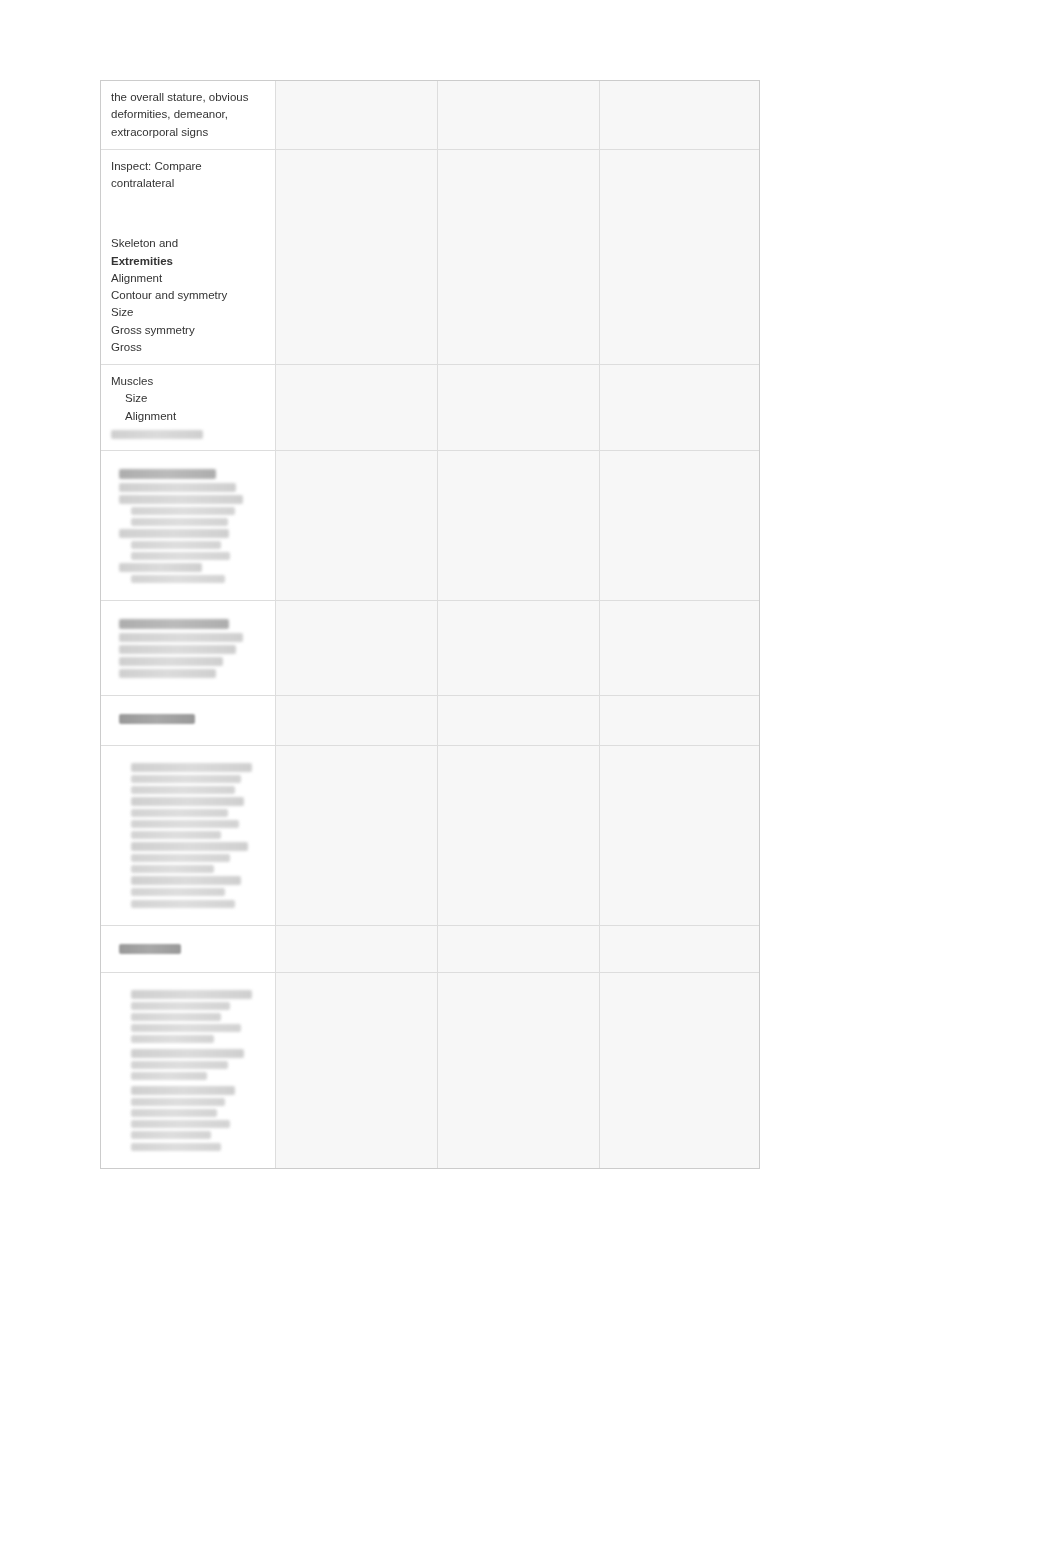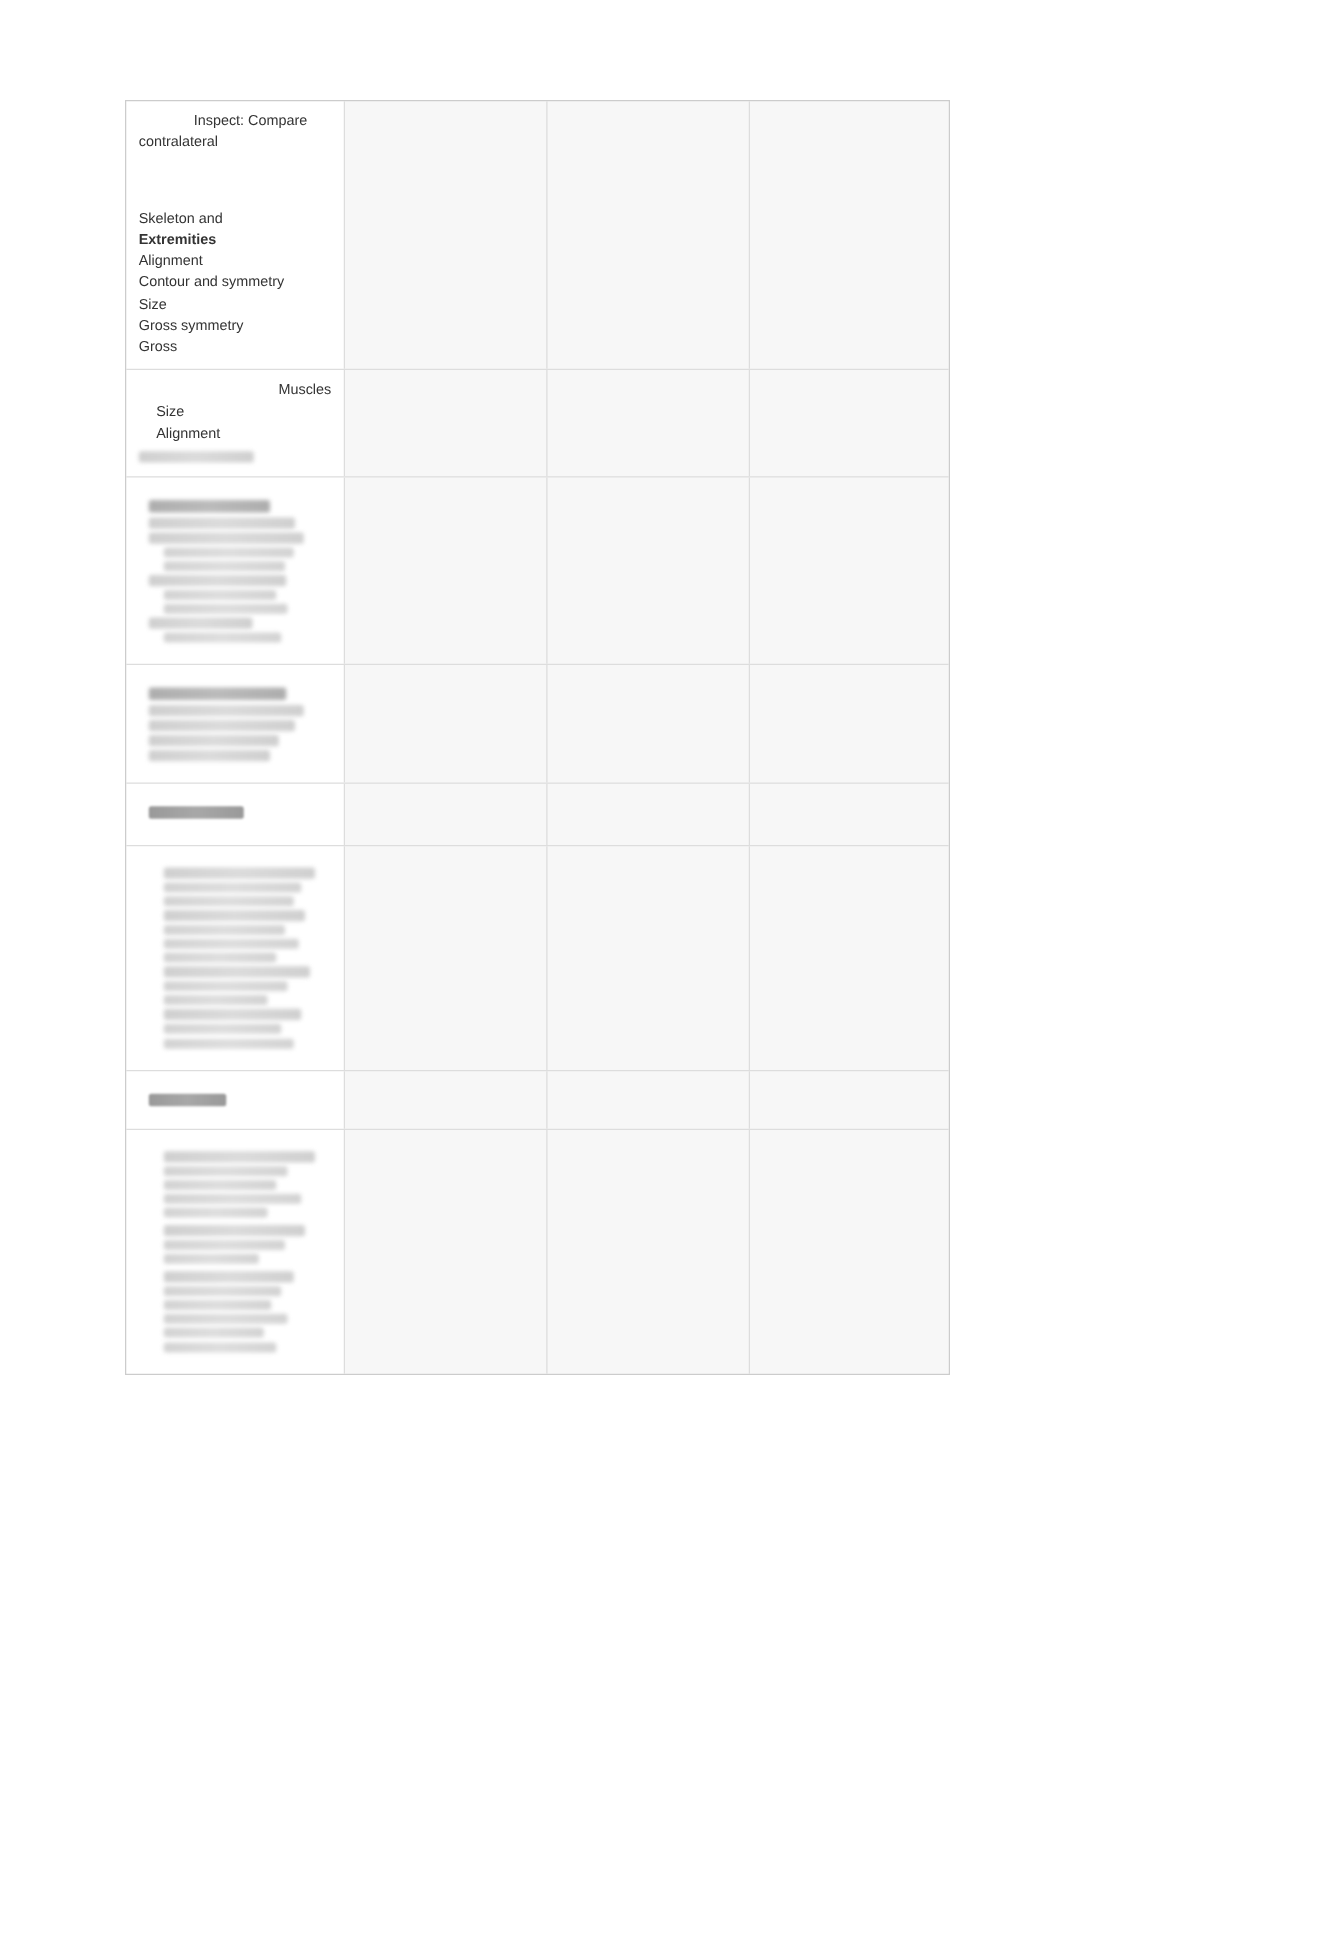--- a/index.html
+++ b/index.html
@@ -125,41 +125,49 @@
       opacity: 0.85;
       width: 55%;
     }
   </style>
 </head>
 <body>
 
 <div class="page-container">
   <div class="table-wrapper">
 
-
     <div class="table-row">
       <div class="col-1">
-        <span style="display:block;margin-left:44px;">Inspect:  Compare</span>
+        <span>the overall stature, obvious deformities, demeanor, extracorporal signs</span>
+      </div>
+      <div class="col-2 blurred-col"></div>
+      <div class="col-3 blurred-col"></div>
+      <div class="col-4 blurred-col"></div>
+    </div>
+
+    <div class="table-row">
+      <div class="col-1">
+        <span style="display:block;">Inspect:  Compare</span>
         <span style="display:block;">contralateral</span>
         <span style="display:block;margin-top:43px;">Skeleton and</span>
         <span style="display:block;font-weight:bold;">Extremities</span>
         <span style="display:block;">Alignment</span>
         <span style="display:block;">Contour and symmetry</span>
         <span style="display:block;">Size</span>
         <span style="display:block;">Gross symmetry</span>
         <span style="display:block;">Gross</span>
       </div>
       <div class="col-2 blurred-col"></div>
       <div class="col-3 blurred-col"></div>
       <div class="col-4 blurred-col"></div>
     </div>
 
     <div class="table-row">
       <div class="col-1">
-        <span style="display:block;text-align:right;">Muscles</span>
+        <span style="display:block;">Muscles</span>
         <span style="display:block; padding-left: 14px;">Size</span>
         <span style="display:block; padding-left: 14px;">Alignment</span>
         <span class="blurred-text-line" style="width:60%; margin-top:5px;"></span>
       </div>
       <div class="col-2 blurred-col"></div>
       <div class="col-3 blurred-col"></div>
       <div class="col-4 blurred-col"></div>
     </div>
 
     <div class="table-row row-large">

